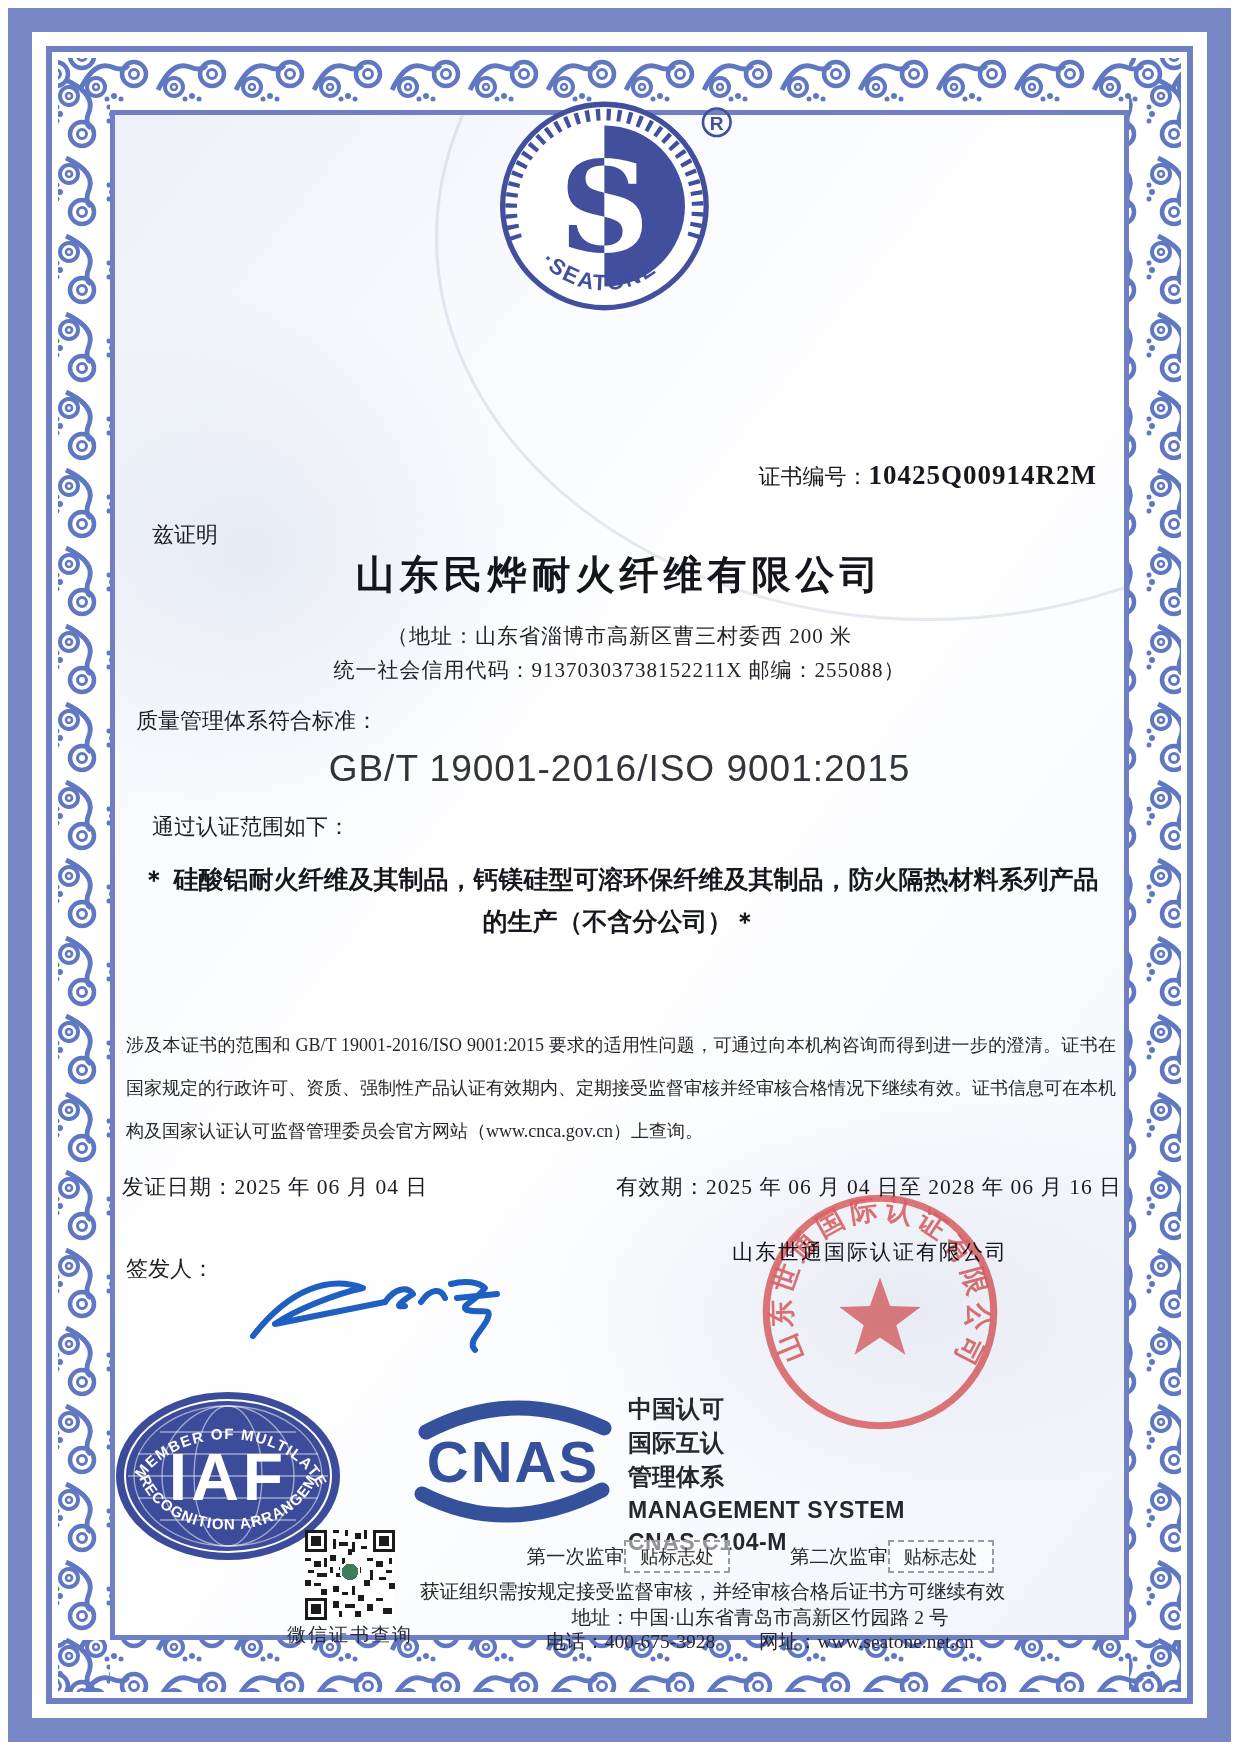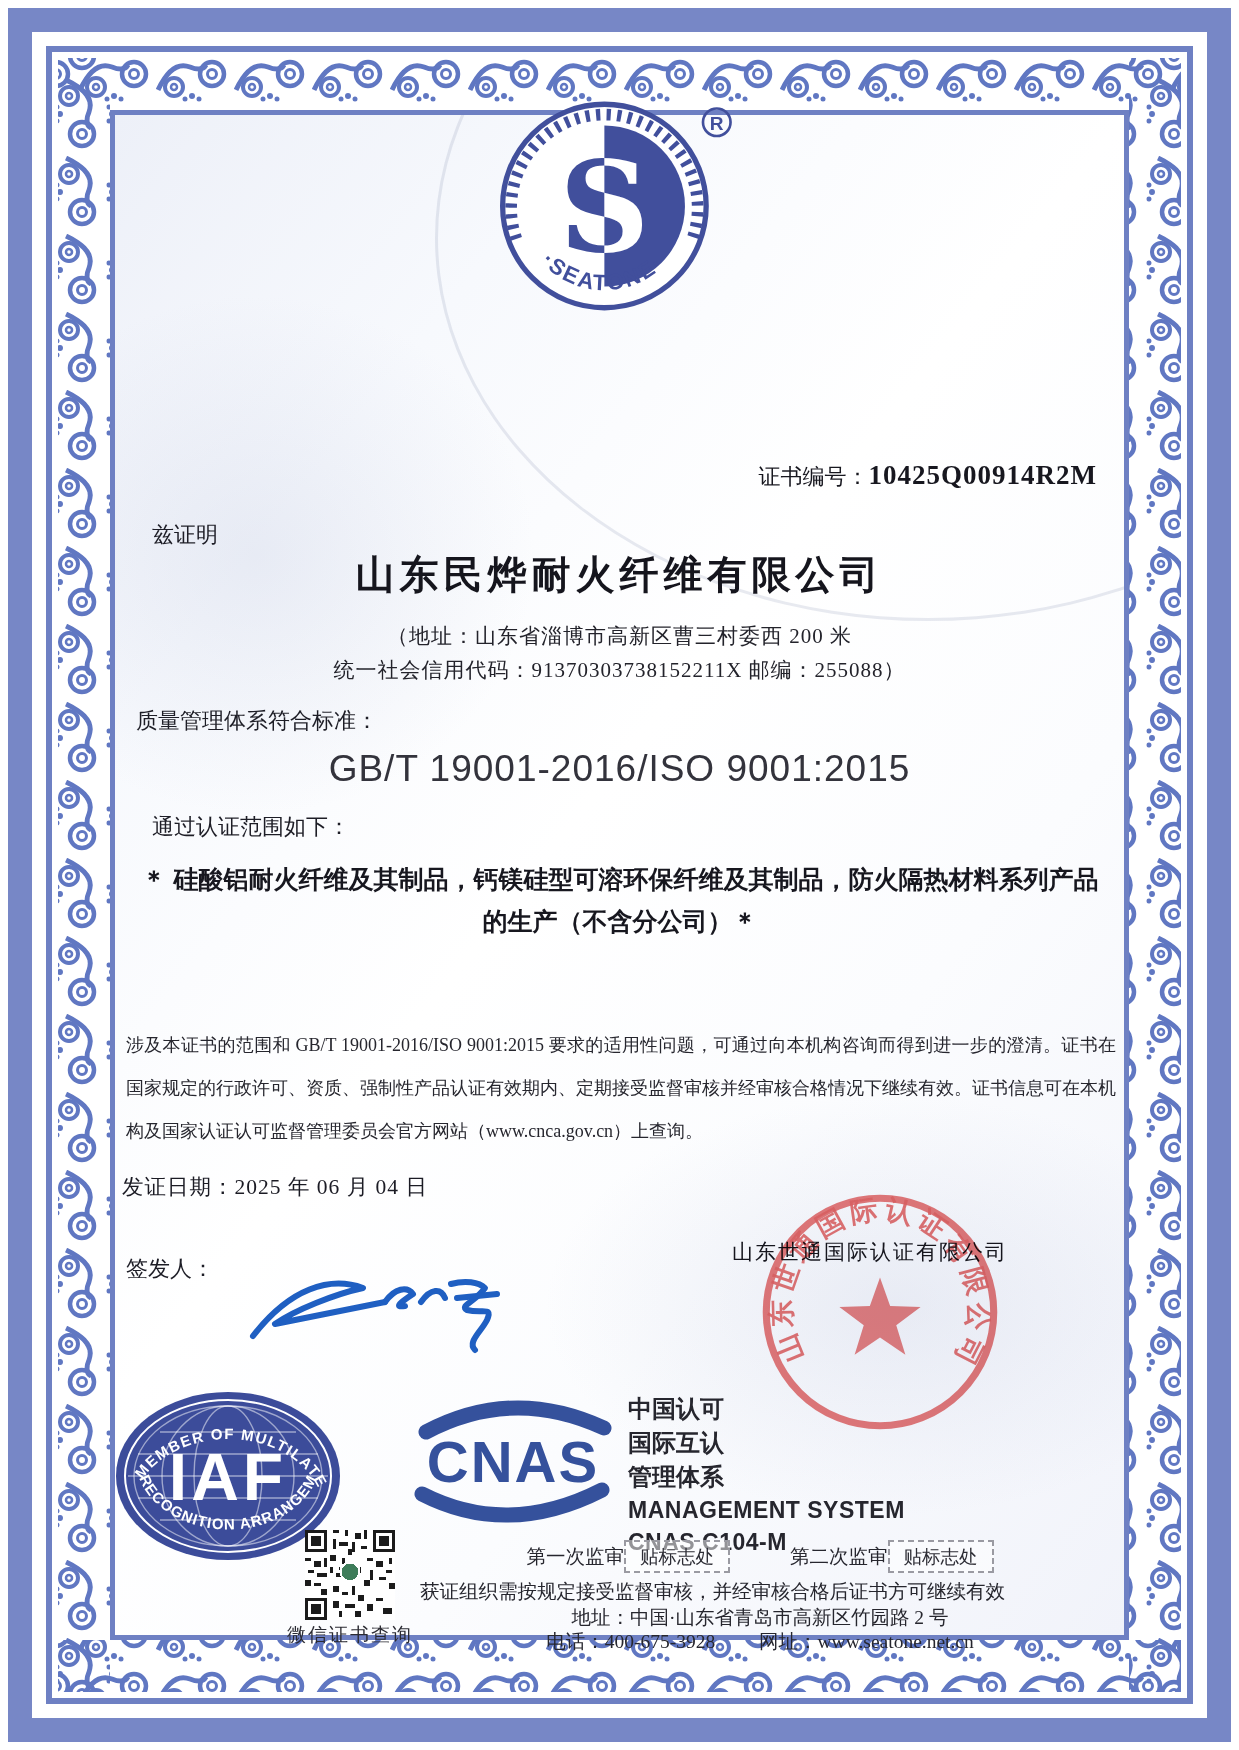--- a/index.html
+++ b/index.html
@@ -117,20 +117,23 @@
   <div class="abs lbl" style="left:136px;top:706px;">质量管理体系符合标准：</div>
   <div class="abs ctr std" style="top:748px;">GB/T 19001-2016/ISO 9001:2015</div>
   <div class="abs lbl" style="left:152px;top:812px;">通过认证范围如下：</div>
 
   <div class="abs scope" style="left:130px;top:858px;width:980px;text-align:center;">＊ 硅酸铝耐火纤维及其制品，钙镁硅型可溶环保纤维及其制品，防火隔热材料系列产品的生产（不含分公司）＊</div>
 
   <div class="abs legal" style="left:126px;top:1024px;width:990px;">涉及本证书的范围和 GB/T 19001-2016/ISO 9001:2015 要求的适用性问题，可通过向本机构咨询而得到进一步的澄清。证书在国家规定的行政许可、资质、强制性产品认证有效期内、定期接受监督审核并经审核合格情况下继续有效。证书信息可在本机构及国家认证认可监督管理委员会官方网站（www.cnca.gov.cn）上查询。</div>
 
   <div class="abs daterow" style="left:122px;top:1172px;">
     <span>发证日期：</span><span>2025 年 06 月 04 日</span>
+  </div>
+  <div class="abs daterow" style="left:616px;top:1172px;">
+    <span>有效期：</span><span>2025 年 06 月 04 日至 2028 年 06 月 16 日</span>
   </div>
 
   <div class="abs lbl" style="left:126px;top:1254px;">签发人：</div>
 
   <div class="abs issuer" style="left:720px;top:1238px;width:300px;text-align:center;">山东世通国际认证有限公司</div>
 
   <svg class="abs sigwrap" style="left:235px;top:1258px;" width="290" height="110" viewBox="0 0 290 110">
     <g stroke="#1f5fc2" stroke-width="6" fill="none" stroke-linecap="round" stroke-linejoin="round">
       <path d="M18 78 C 55 30, 95 18, 128 30 C 100 36, 60 52, 40 66 L 150 44"></path>
       <path d="M150 44 C 160 30, 172 28, 178 36 C 166 44, 158 50, 170 48"></path>

